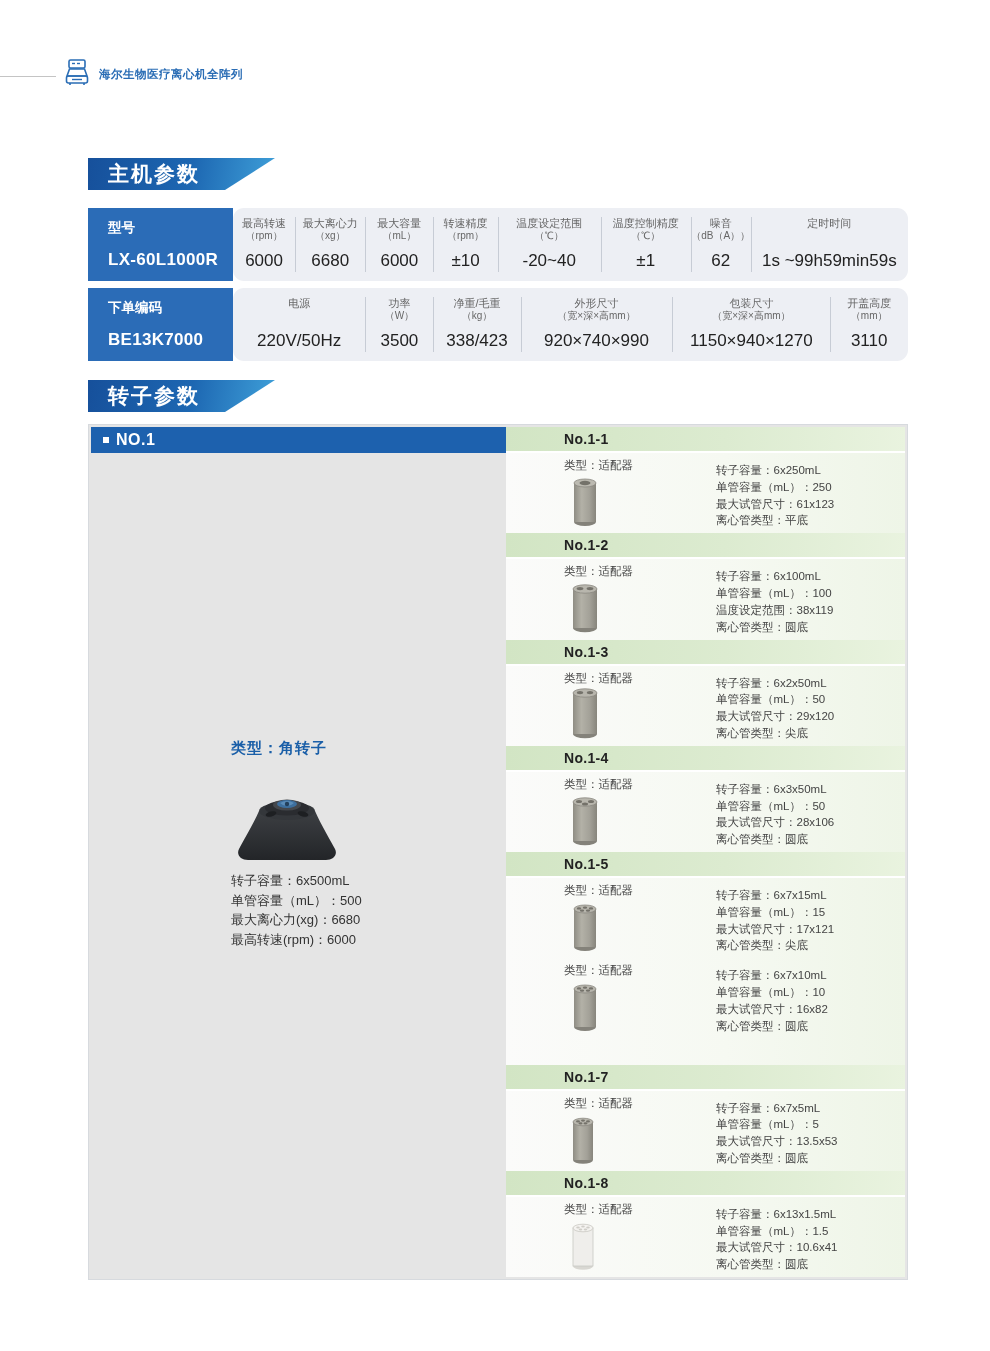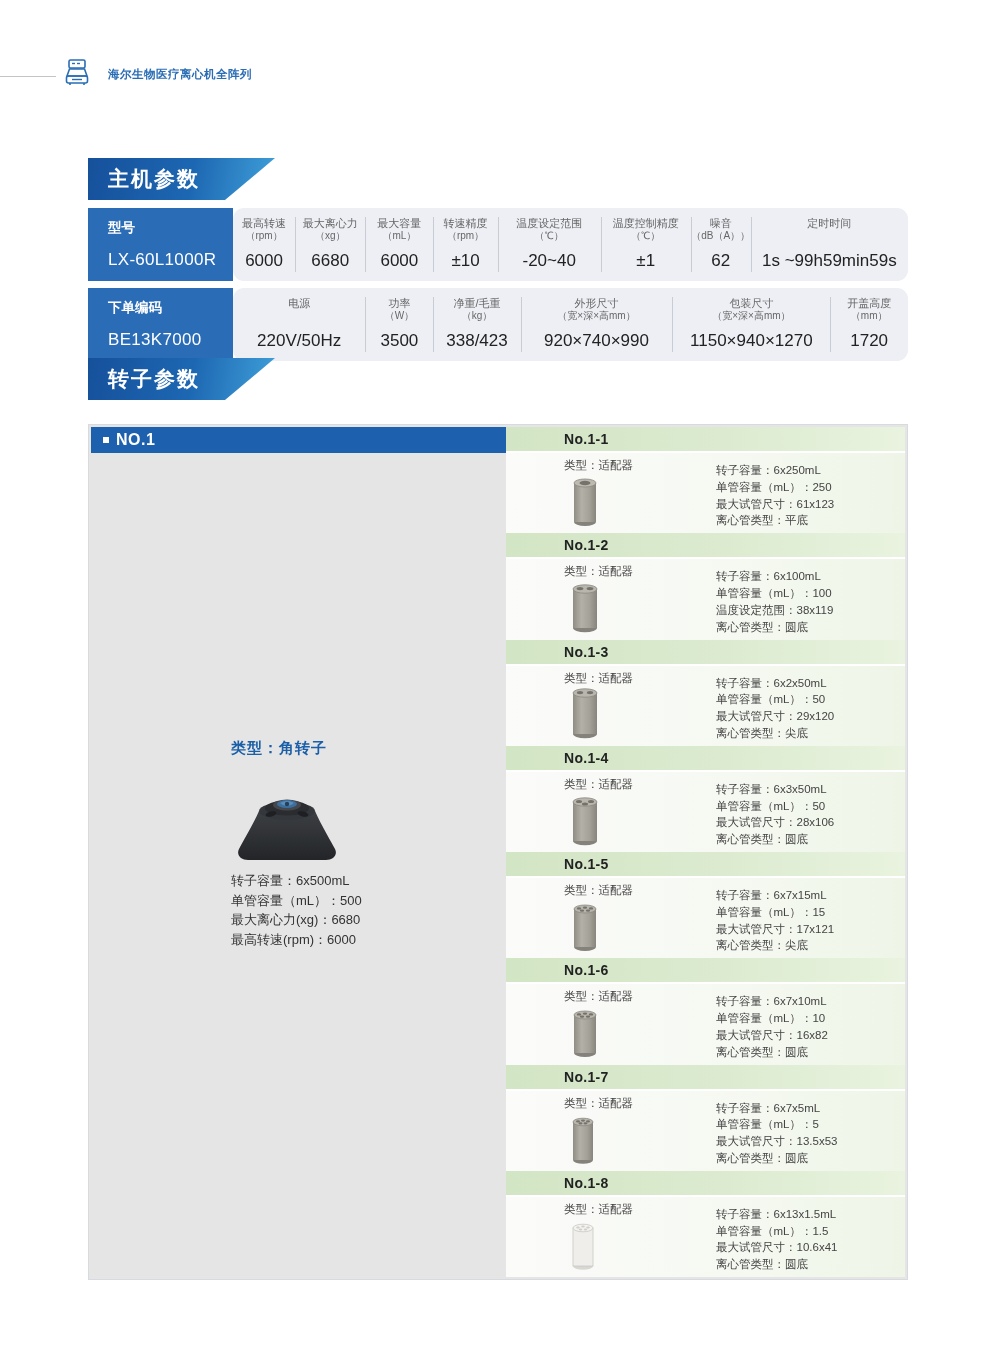--- a/index.html
+++ b/index.html
@@ -2,45 +2,45 @@
 <html><head>
 <meta charset="utf-8">
 <style>
   * { margin:0; padding:0; box-sizing:border-box; }
   html,body { background:#ffffff; }
   body {
     width:990px; height:1351px; position:relative; overflow:hidden;
     font-family:"Liberation Sans", sans-serif; color:#333;
   }
   .topline { position:absolute; left:0; top:76px; width:56px; height:1px; background:#c4c4c4; }
-  .brandbar { position:absolute; left:64px; top:58px; display:flex; align-items:center; gap:18px; }
+  .brandbar { position:absolute; left:64px; top:58px; display:flex; align-items:center; gap:9px; }
   .brandbar .brand-text { color:#2a6db5; font-size:11.5px; font-weight:bold; letter-spacing:0.5px; }
 
   .banner {
-    position:absolute; left:88px; width:187px; height:42px;
+    position:absolute; left:88px; width:187px; height:32px;
     background:linear-gradient(100deg,#16509b 0%,#1d67b2 55%,#3fa0d9 100%);
     clip-path:polygon(0 0,100% 0,calc(100% - 50px) 100%,0 100%);
     color:#fff; font-size:21px; font-weight:bold; letter-spacing:2px;
     display:flex; align-items:center; padding-left:20px;
   }
   .banner.main { top:158px; }
-  .banner.rotor { top:358px; }
+  .banner.rotor { top:380px; }
 
   .spec-row {
     position:absolute; left:88px; width:820px; height:73px; display:flex;
   }
   .spec-row.r1 { top:208px; }
   .spec-row.r2 { top:288px; }
   .spec-row .model-cell {
     flex:0 0 145px; background:#2b6cb7; color:#fff;
     display:flex; flex-direction:column; justify-content:space-between;
     padding:11px 8px 11px 20px;
   }
   .spec-row .model-cell .m-label { font-size:13.5px; font-weight:bold; }
-  .spec-row .model-cell .m-code  { font-size:17px; font-weight:normal; letter-spacing:0.3px; }
+  .spec-row .model-cell .m-code  { font-size:17px; font-weight:bold; letter-spacing:0.3px; }
   .spec-row .cols { flex:1; background:#edeff4; display:flex;border-radius:11px; }
   .col { position:relative; display:flex; flex-direction:column; align-items:center; padding-top:9px; }
   .col:not(.first)::before {
     content:""; position:absolute; left:0; top:9px; bottom:9px; width:1px; background:#c7ccd5;
   }
   .col .h1 { font-size:11px; color:#666; line-height:13px; text-align:center; }
   .col .h2 { font-size:10px; color:#666; line-height:12px; text-align:center; }
   .col .v  { font-size:17px; color:#222; margin-top:auto; margin-bottom:10px; text-align:center; white-space:nowrap; }
 
   .rotor-panel {
@@ -195,21 +195,21 @@
       <span class="v">920×740×990</span>
     </div>
     <div class="col" style="flex:0 0 23.4%">
       <span class="h1">包装尺寸</span>
       <span class="h2">（宽×深×高mm）</span>
       <span class="v">1150×940×1270</span>
     </div>
     <div class="col" style="flex:1">
       <span class="h1">开盖高度</span>
       <span class="h2">（mm）</span>
-      <span class="v">1720</span>
+      <span class="v">3110</span>
     </div>
   </div>
 </div>
 
 <div class="banner rotor">
   <span>转子参数</span>
 </div>
 
 <div class="rotor-panel">
 
@@ -360,23 +360,20 @@
         <div class="adapter-specs">
           <div>转子容量：6x7x15mL</div>
           <div>单管容量（mL）：15</div>
           <div>最大试管尺寸：17x121</div>
           <div>离心管类型：尖底</div>
         </div>
       </div>
     </div>
 
     <div class="adapter-sec">
-      <div class="adapter-head">
-        <span>No.1-6</span>
-      </div>
       <div class="adapter-body">
         <div class="adapter-type">类型：适配器</div>
         <div class="adapter-img">
           <svg width="34" height="52" viewBox="0 0 34 52">
             <ellipse cx="17" cy="46" rx="11" ry="4" fill="#84827a"></ellipse>
             <rect x="6" y="8" width="22" height="38" fill="url(#cylGrad)"></rect>
             <ellipse cx="17" cy="8" rx="11" ry="4" fill="#b8b6ad" stroke="#8a8880" stroke-width="0.8"></ellipse>
             <ellipse cx="11" cy="7.4" rx="2.2" ry="1.2" fill="#74726a"></ellipse>
             <ellipse cx="17" cy="6.6" rx="2.2" ry="1.2" fill="#74726a"></ellipse>
             <ellipse cx="23" cy="7.4" rx="2.2" ry="1.2" fill="#74726a"></ellipse>

